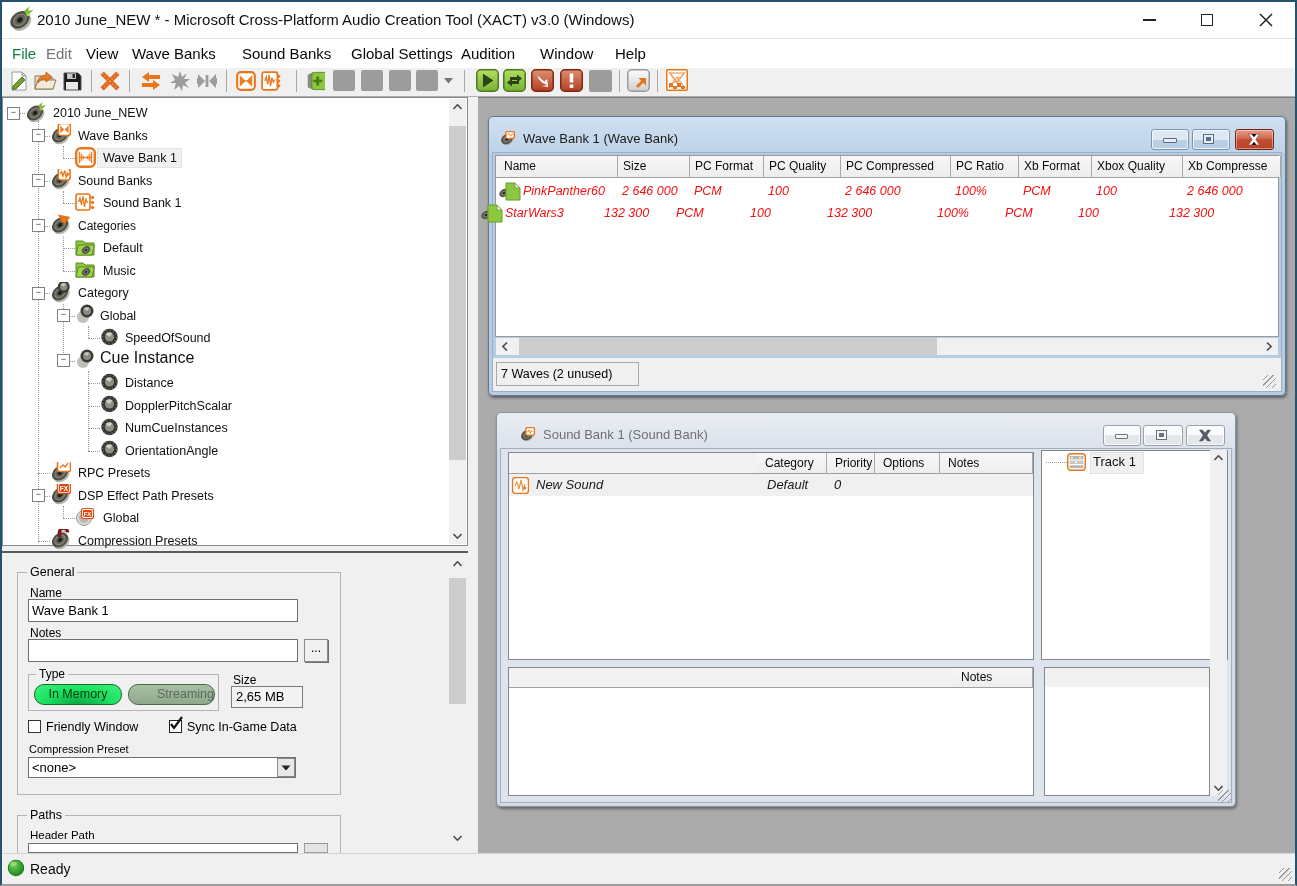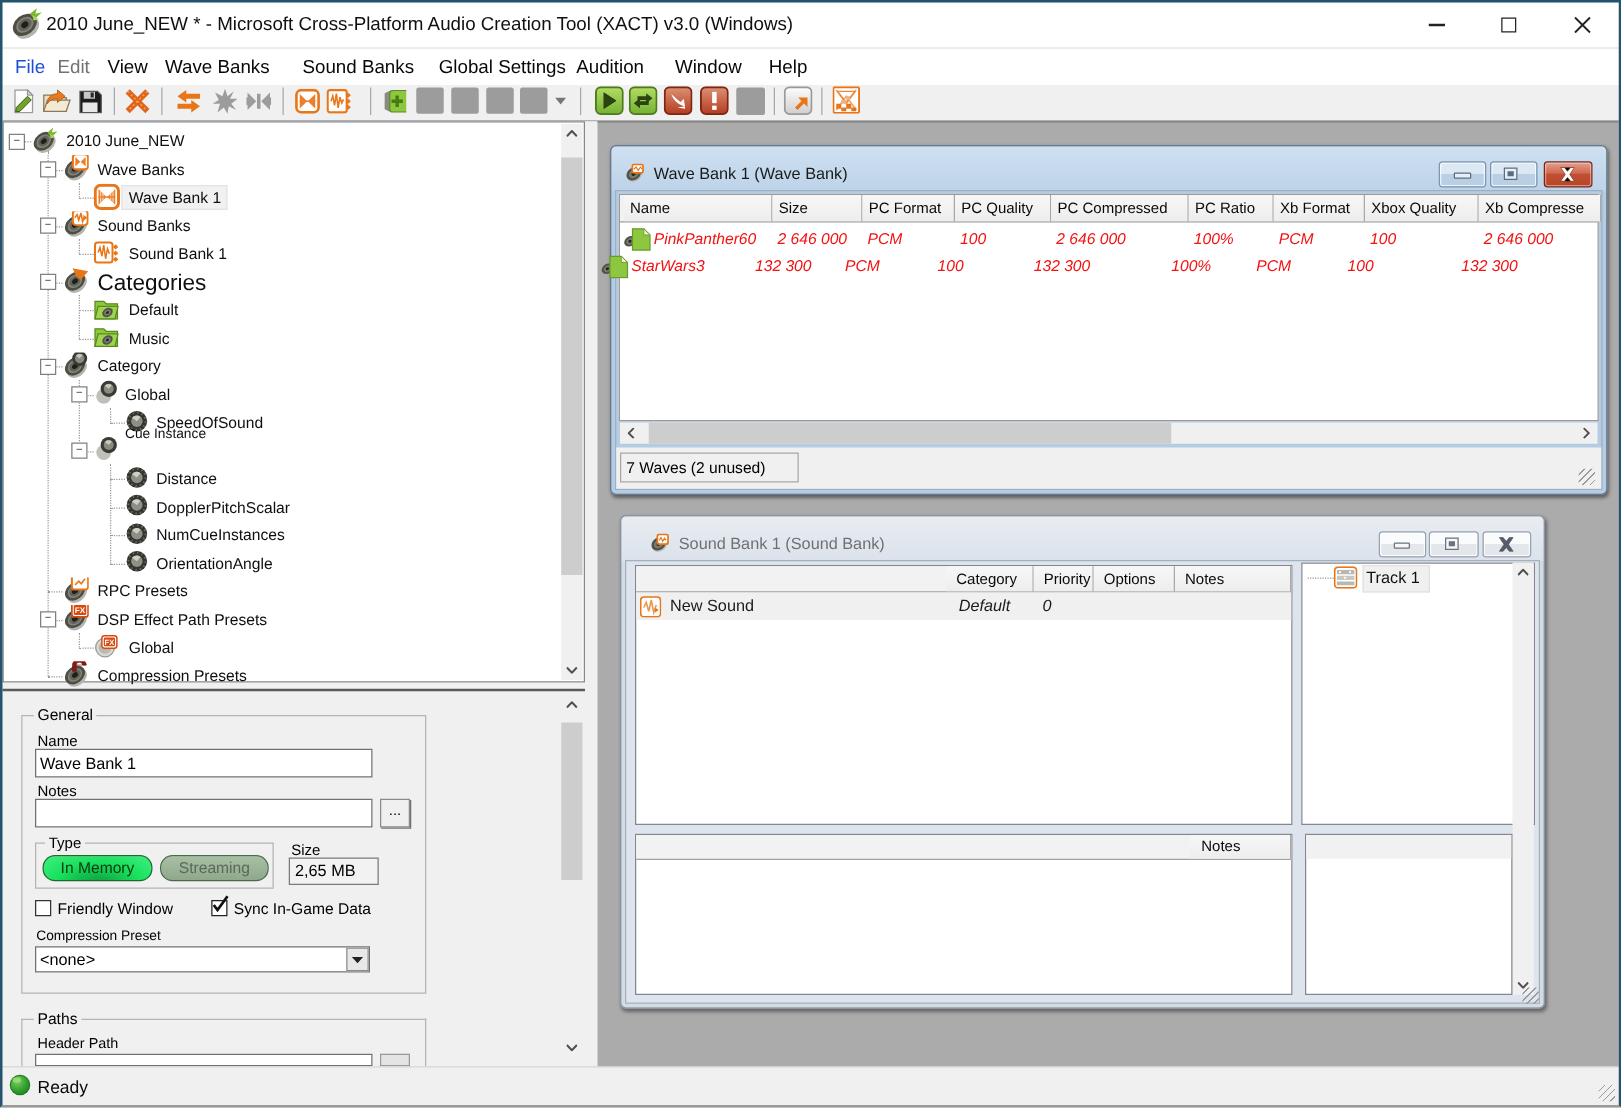--- a/index.html
+++ b/index.html
@@ -38,21 +38,21 @@
 <path d="M18 6 l5 3.5 -4.2 0.8 z" fill="#a8d860"></path>
 </svg>
 <div class="abs" style="left:37px;top:11px;font-size:15px;color:#101010">2010 June_NEW * - Microsoft Cross-Platform Audio Creation Tool (XACT) v3.0 (Windows)</div>
 <div class="abs" style="left:1143px;top:19px;width:13px;height:1.6px;background:#222"></div>
 <div class="abs" style="left:1201px;top:14px;width:12px;height:12px;border:1.4px solid #222;box-sizing:border-box"></div>
 <svg class="abs" style="left:1259px;top:13px" width="14" height="14" viewBox="0 0 14 14">
 <path d="M1 1 L13 13 M13 1 L1 13" stroke="#222" stroke-width="1.5"></path>
   </svg>
 <div class="abs" style="left:2px;top:38px;width:1293px;height:1px;background:#e0e0e0"></div>
 <div class="abs" style="left:2px;top:39px;width:1293px;height:29px;background:#fff"></div>
-<div class="abs" style="left:12px;top:39px;height:29px;line-height:29px;font-size:15px;color:#1d4ed8">File</div>
+<div class="abs" style="left:12px;top:39px;height:29px;line-height:29px;font-size:15px;color:#15803d">File</div>
 <div class="abs" style="left:46px;top:39px;height:29px;line-height:29px;font-size:15px;color:#737373">Edit</div>
 <div class="abs" style="left:86px;top:39px;height:29px;line-height:29px;font-size:15px;color:#080808">View</div>
 <div class="abs" style="left:132px;top:39px;height:29px;line-height:29px;font-size:15px;color:#080808">Wave Banks</div>
 <div class="abs" style="left:242px;top:39px;height:29px;line-height:29px;font-size:15px;color:#080808">Sound Banks</div>
 <div class="abs" style="left:351px;top:39px;height:29px;line-height:29px;font-size:15px;color:#080808">Global Settings</div>
 <div class="abs" style="left:461px;top:39px;height:29px;line-height:29px;font-size:15px;color:#080808">Audition</div>
 <div class="abs" style="left:540px;top:39px;height:29px;line-height:29px;font-size:15px;color:#080808">Window</div>
 <div class="abs" style="left:615px;top:39px;height:29px;line-height:29px;font-size:15px;color:#080808">Help</div>
 <div class="abs" style="left:2px;top:68px;width:1293px;height:29px;background:#f0f0f0"></div>
 <div class="abs" style="left:2px;top:96px;width:1293px;height:1px;background:#b0b0b0"></div>
@@ -271,21 +271,21 @@
 <div class="abs" style="left:50px;top:214.0px;width:21px;height:21px"><svg width="21" height="21" viewBox="0 0 21 21">
 <g transform="rotate(-38 10 11)">
 <ellipse cx="10" cy="13.6" rx="8.8" ry="6.2" fill="#b5b5ae"></ellipse>
 <ellipse cx="10" cy="11" rx="8.8" ry="6.6" fill="#4e4e45"></ellipse>
 <ellipse cx="10" cy="11" rx="6.4" ry="4.7" fill="#83837a"></ellipse>
 <ellipse cx="10" cy="11" rx="5" ry="3.6" fill="#62625a"></ellipse>
 <ellipse cx="10" cy="11" rx="2.6" ry="1.9" fill="#1f1f1a"></ellipse>
 </g>
       <path d="M8 0.5 L20.5 3 L14.5 10 L11 7 Z" fill="#e87618"></path>
     </svg></div>
-<div class="tree-row" style="left:78px;top:214.5px;color:#0f0f0f;font-size:18px">Categories</div>
+<div class="tree-row" style="left:78px;top:214.5px;color:#0f0f0f;font-size:12px">Categories</div>
 <div class="abs" style="left:63px;top:248px;width:12px;height:1px;border-top:1px dotted #9a9a9a"></div>
 <div class="abs" style="left:75px;top:236.5px;width:21px;height:21px"><svg width="20" height="20" viewBox="0 0 20 20">
 <path d="M1 4 h7 l2 2 h9 v12 h-18 z" fill="#8dc63f" stroke="#5a8a1e"></path>
 <path d="M1 18 L3.5 8 H19.5 L17 18 Z" fill="#9fd44f" stroke="#5a8a1e"></path>
 <g transform="rotate(-35 11 13)">
         <ellipse cx="11" cy="13" rx="4.5" ry="3.4" fill="#52524a"></ellipse>
 <ellipse cx="11" cy="13" rx="2.8" ry="2.1" fill="#7b7b70"></ellipse>
         <ellipse cx="11" cy="13" rx="1.3" ry="1" fill="#24241f"></ellipse>
       </g>
     </svg></div>
@@ -340,21 +340,21 @@
 <div class="abs" style="left:63px;top:360.5px;width:12px;height:1px;border-top:1px dotted #9a9a9a"></div>
 <div class="ebox" style="left:57px;top:354.0px">−</div>
 <div class="abs" style="left:75px;top:349.0px;width:21px;height:21px"><svg width="20" height="20" viewBox="0 0 20 20">
 <circle cx="8" cy="13" r="6" fill="#c0c0ba"></circle>
 <g transform="translate(5,0)">
         <circle cx="7" cy="7" r="6.5" fill="#3a3a34"></circle>
         <circle cx="7" cy="7" r="4" fill="#8a8a80"></circle>
         <path d="M3.8 4.5 A4 4 0 0 1 9.5 4.2 L7 7 Z" fill="#c8c8c0"></path>
       </g>
     </svg></div>
-<div class="tree-row" style="left:100px;top:336px;color:#0f0f0f;font-size:11px">Cue Instance</div>
+<div class="tree-row" style="left:100px;top:347px;color:#0f0f0f;font-size:16px">Cue Instance</div>
 <div class="abs" style="left:88px;top:383px;width:12px;height:1px;border-top:1px dotted #9a9a9a"></div>
 <div class="abs" style="left:100px;top:371.5px;width:21px;height:21px"><svg width="19" height="19" viewBox="0 0 19 19">
 <circle cx="9.5" cy="10" r="8.2" fill="#35352f"></circle>
 <circle cx="9.5" cy="10" r="6.9" fill="none" stroke="#6a6a60" stroke-width="1.6" stroke-dasharray="1.2 2.4"></circle>
 <circle cx="9.5" cy="10" r="4.6" fill="#8f8f85"></circle>
 <path d="M5.6 7.2 A4.6 4.6 0 0 1 12.4 6.5 L9.5 10 Z" fill="#cfcfc6"></path>
 </svg></div>
 <div class="tree-row" style="left:125px;top:372px;color:#0f0f0f;font-size:12.5px">Distance</div>
 <div class="abs" style="left:88px;top:405.5px;width:12px;height:1px;border-top:1px dotted #9a9a9a"></div>
 <div class="abs" style="left:100px;top:394.0px;width:21px;height:21px"><svg width="19" height="19" viewBox="0 0 19 19">
@@ -451,21 +451,21 @@
 <div class="glabel" style="left:30px;top:626px">Notes</div>
 <div class="ginput" style="left:28px;top:639px;width:270px;height:23px"></div>
 <div class="abs" style="left:304px;top:639px;width:24px;height:23px;background:#f0f0f0;border:1px solid #8a8a8a;box-sizing:border-box;text-align:center;line-height:17px;font-size:12px;box-shadow:1px 1px 0 #707070">...</div>
 <div class="abs" style="left:28px;top:674px;width:189px;height:35px;border:1px solid #b4b4b4"></div>
 <div class="abs" style="left:36px;top:667px;background:#f0f0f0;padding:0 3px;font-size:12px">Type</div>
 <div class="abs" style="left:34px;top:684px;width:88px;height:21px;border-radius:10px;
 background:radial-gradient(ellipse at 50% 120%,#0a9a3c 0%,#19e05e 55%,#40f080 100%);border:1.5px solid #1a6a2a;box-sizing:border-box;
 text-align:center;line-height:18px;font-size:12.5px;color:#0a3a10">In Memory</div>
 <div class="abs" style="left:128px;top:684px;width:87px;height:21px;border-radius:10px;
 background:linear-gradient(#a8bfa4,#8fa88c);border:1.5px solid #4a6a4a;box-sizing:border-box;
-text-align:center;line-height:18px;font-size:12.5px;color:#5a6a5a">Streaming</div>
+text-align:right;line-height:18px;font-size:12.5px;color:#5a6a5a">Streaming</div>
 <div class="glabel" style="left:233px;top:673px">Size</div>
 <div class="abs" style="left:231px;top:686px;width:72px;height:22px;background:#f2f2f2;border:1px solid #7a7a7a;box-sizing:border-box;font-size:13px;padding:2px 0 0 4px">2,65 MB</div>
 <div class="abs" style="left:28px;top:720px;width:13px;height:13px;background:#fff;border:1.4px solid #333;box-sizing:border-box"></div>
 <div class="glabel" style="left:46px;top:720px;font-size:12.5px">Friendly Window</div>
 <div class="abs" style="left:169px;top:720px;width:13px;height:13px;background:#fff;border:1.4px solid #222;box-sizing:border-box"></div>
 <svg class="abs" style="left:169px;top:714px" width="16" height="17" viewBox="0 0 16 17">
     <path d="M2 10 L5 14 L13 3" stroke="#111" stroke-width="2.2" fill="none"></path>
   </svg>
 <div class="glabel" style="left:187px;top:720px;font-size:12.5px">Sync In-Game Data</div>
 <div class="glabel" style="left:29px;top:743px;font-size:11px">Compression Preset</div>
@@ -623,21 +623,21 @@
 <div class="hdrcell" style="left:318px;width:48px;padding-left:8px">Priority</div>
 <div class="hdrcell" style="left:366px;width:65px;padding-left:8px">Options</div>
 <div class="hdrcell" style="left:431px;width:93px;padding-left:8px">Notes</div>
 </div>
 <div class="abs" style="left:509px;top:474px;width:524px;height:22px;background:#f0f0f0"></div>
 <svg class="abs" style="left:512px;top:477px" width="17" height="17" viewBox="0 0 17 17">
 <rect x="0.5" y="0.5" width="16" height="16" rx="3" fill="#fff" stroke="#e87618" stroke-width="1.4"></rect>
 <path d="M3 9 L5 5 L7 12 L9 3 L11 13 L13 7" stroke="#e89a50" stroke-width="1.3" fill="none"></path>
 <path d="M12 9 l3 2 -3 2 z" fill="#e87618"></path>
   </svg>
-<div class="abs" style="left:536px;top:474px;height:22px;line-height:22px;font-size:13px;color:#1a1a1a">New Sound</div>
+<div class="abs" style="left:536px;top:474px;height:22px;line-height:22px;font-style:italic;font-size:13px;color:#1a1a1a">New Sound</div>
 <div class="abs" style="left:767px;top:474px;height:22px;line-height:22px;font-style:italic;font-size:13px;color:#1a1a1a">Default</div>
 <div class="abs" style="left:834px;top:474px;height:22px;line-height:22px;font-style:italic;font-size:13px;color:#1a1a1a">0</div>
 <div class="abs" style="left:1041px;top:450px;width:187px;height:210px;background:#fff;border:1px solid #828790;box-sizing:border-box"></div>
 <div class="abs" style="left:1046px;top:462px;width:21px;height:1px;border-top:1px dotted #9a9a9a"></div>
 <svg class="abs" style="left:1067px;top:453px" width="19" height="18" viewBox="0 0 19 18">
 <rect x="0.7" y="0.7" width="17.6" height="16.6" rx="3" fill="#fff" stroke="#e87618" stroke-width="1.4"></rect>
 <rect x="2.5" y="3" width="14" height="3.4" fill="#b8b8b2"></rect>
 <rect x="2.5" y="7.6" width="14" height="3.4" fill="#c8c8c2"></rect>
 <rect x="2.5" y="12.2" width="14" height="3" fill="#b8b8b2"></rect>
 <circle cx="5" cy="4.6" r="0.9" fill="#fff"></circle>

